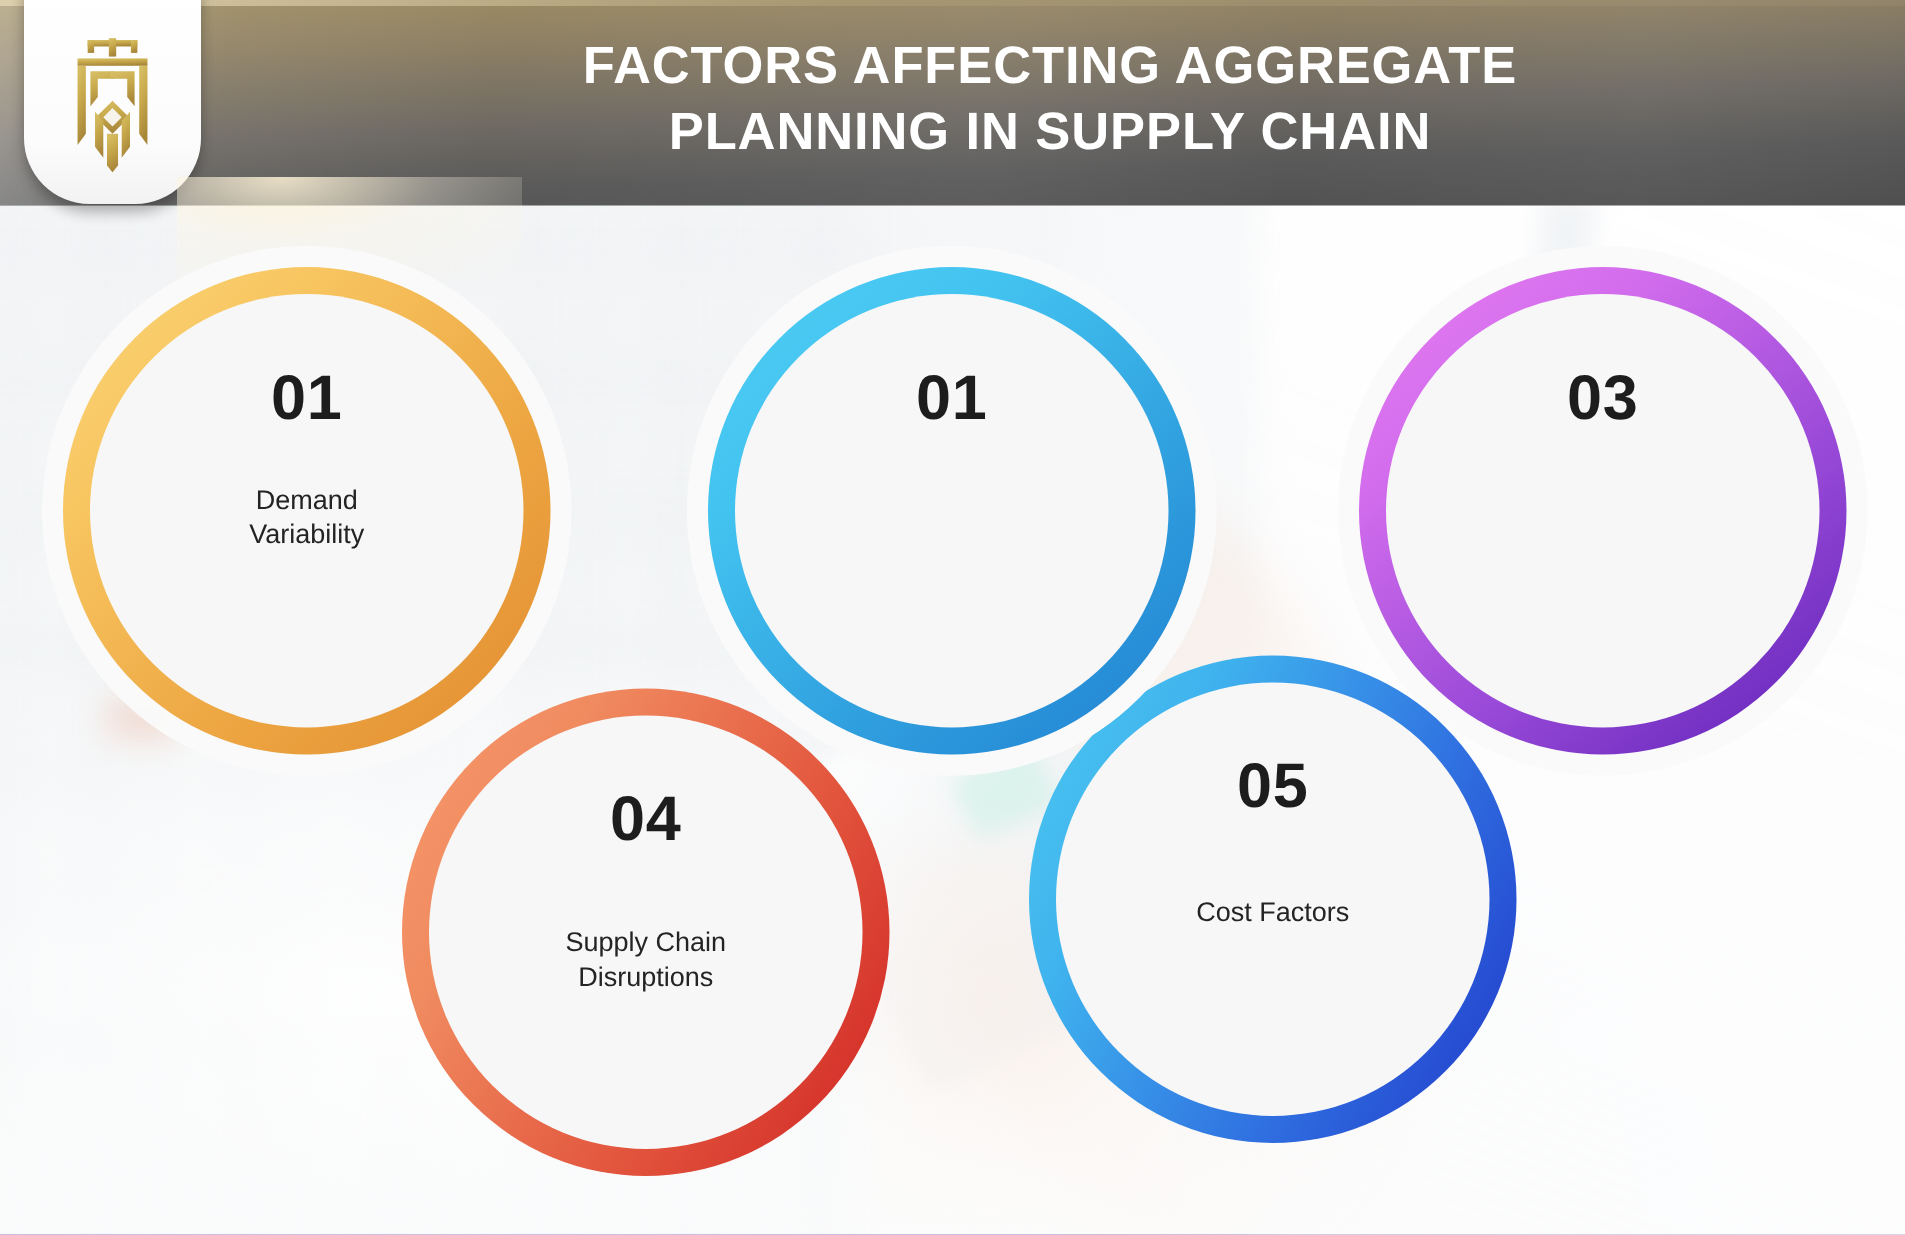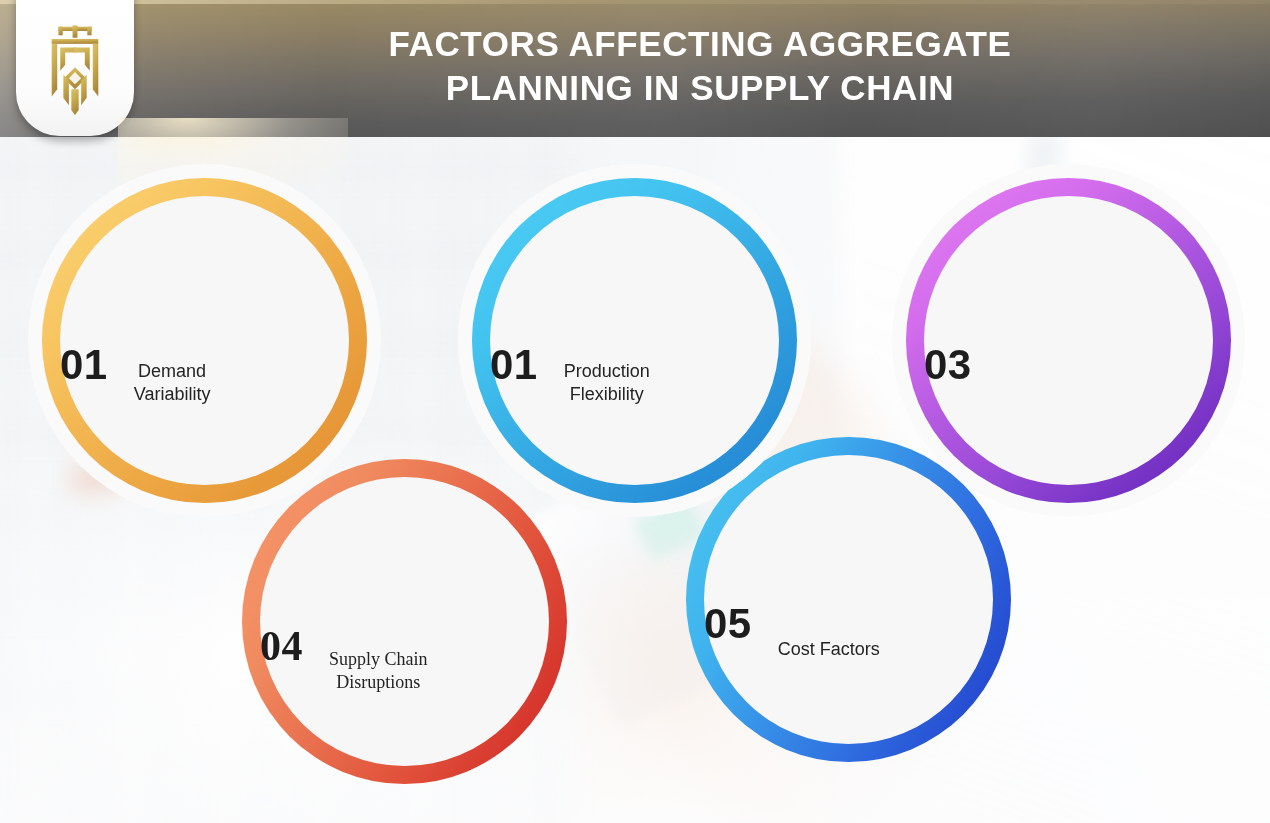--- a/index.html
+++ b/index.html
@@ -200,21 +200,21 @@
     border-radius: 50%;
     padding: 18px;
     box-sizing: border-box;
   }
   .ring-inner {
     width: 100%;
     height: 100%;
     border-radius: 50%;
     background: #f7f7f7;
     display: flex;
-    flex-direction: row;
+    flex-direction: column;
     align-items: center;
     justify-content: flex-start;
     box-sizing: border-box;
     position: relative;
   }
   .ring-num {
     font-size: 42px;
     font-weight: 700;
     color: #1d1d1d;
     letter-spacing: 0.5px;
@@ -312,36 +312,34 @@
       <div class="ring-label" style="margin-top:36px;">Demand
 Variability</div>
     </div>
   </div>
 
   <div class="ring" style="left:472px; top:178px; width:325px; height:325px;
               background: linear-gradient(140deg, #4fd0f5 0%, #42c2ef 30%, #2f9ede 66%, #1f7fd0 100%);
               z-index: 6;">
     <div class="ring-inner" style="padding-top:48px;">
       <div class="ring-num">01</div>
-      <div class="ring-label" style="margin-top:36px;">Production
-Flexibility</div>
     </div>
   </div>
 
   <div class="ring" style="left:906px; top:178px; width:325px; height:325px;
               background: linear-gradient(142deg, #e87ff0 0%, #d36ded 26%, #9a4ad8 62%, #5b21b6 100%);
               z-index: 6;">
     <div class="ring-inner" style="padding-top:48px;">
       <div class="ring-num">03</div>
     </div>
   </div>
 
-  <div class="ring" style="left:242px; top:459px; width:325px; height:325px;
+  <div class="ring" style="left:268px; top:459px; width:325px; height:325px;
               background: linear-gradient(120deg, #f79b6e 0%, #f08a5f 26%, #e2553d 64%, #cf2222 100%);
-              z-index: 4; font-family: Liberation Serif, serif;">
+              z-index: 4;">
     <div class="ring-inner" style="padding-top:48px;">
       <div class="ring-num">04</div>
       <div class="ring-label" style="margin-top:50px;">Supply Chain
 Disruptions</div>
     </div>
   </div>
 
   <div class="ring" style="left:686px; top:437px; width:325px; height:325px;
               background: linear-gradient(118deg, #4ec9f0 0%, #3fb3ee 26%, #2f6ee0 66%, #2036c8 100%);
               z-index: 4;">

